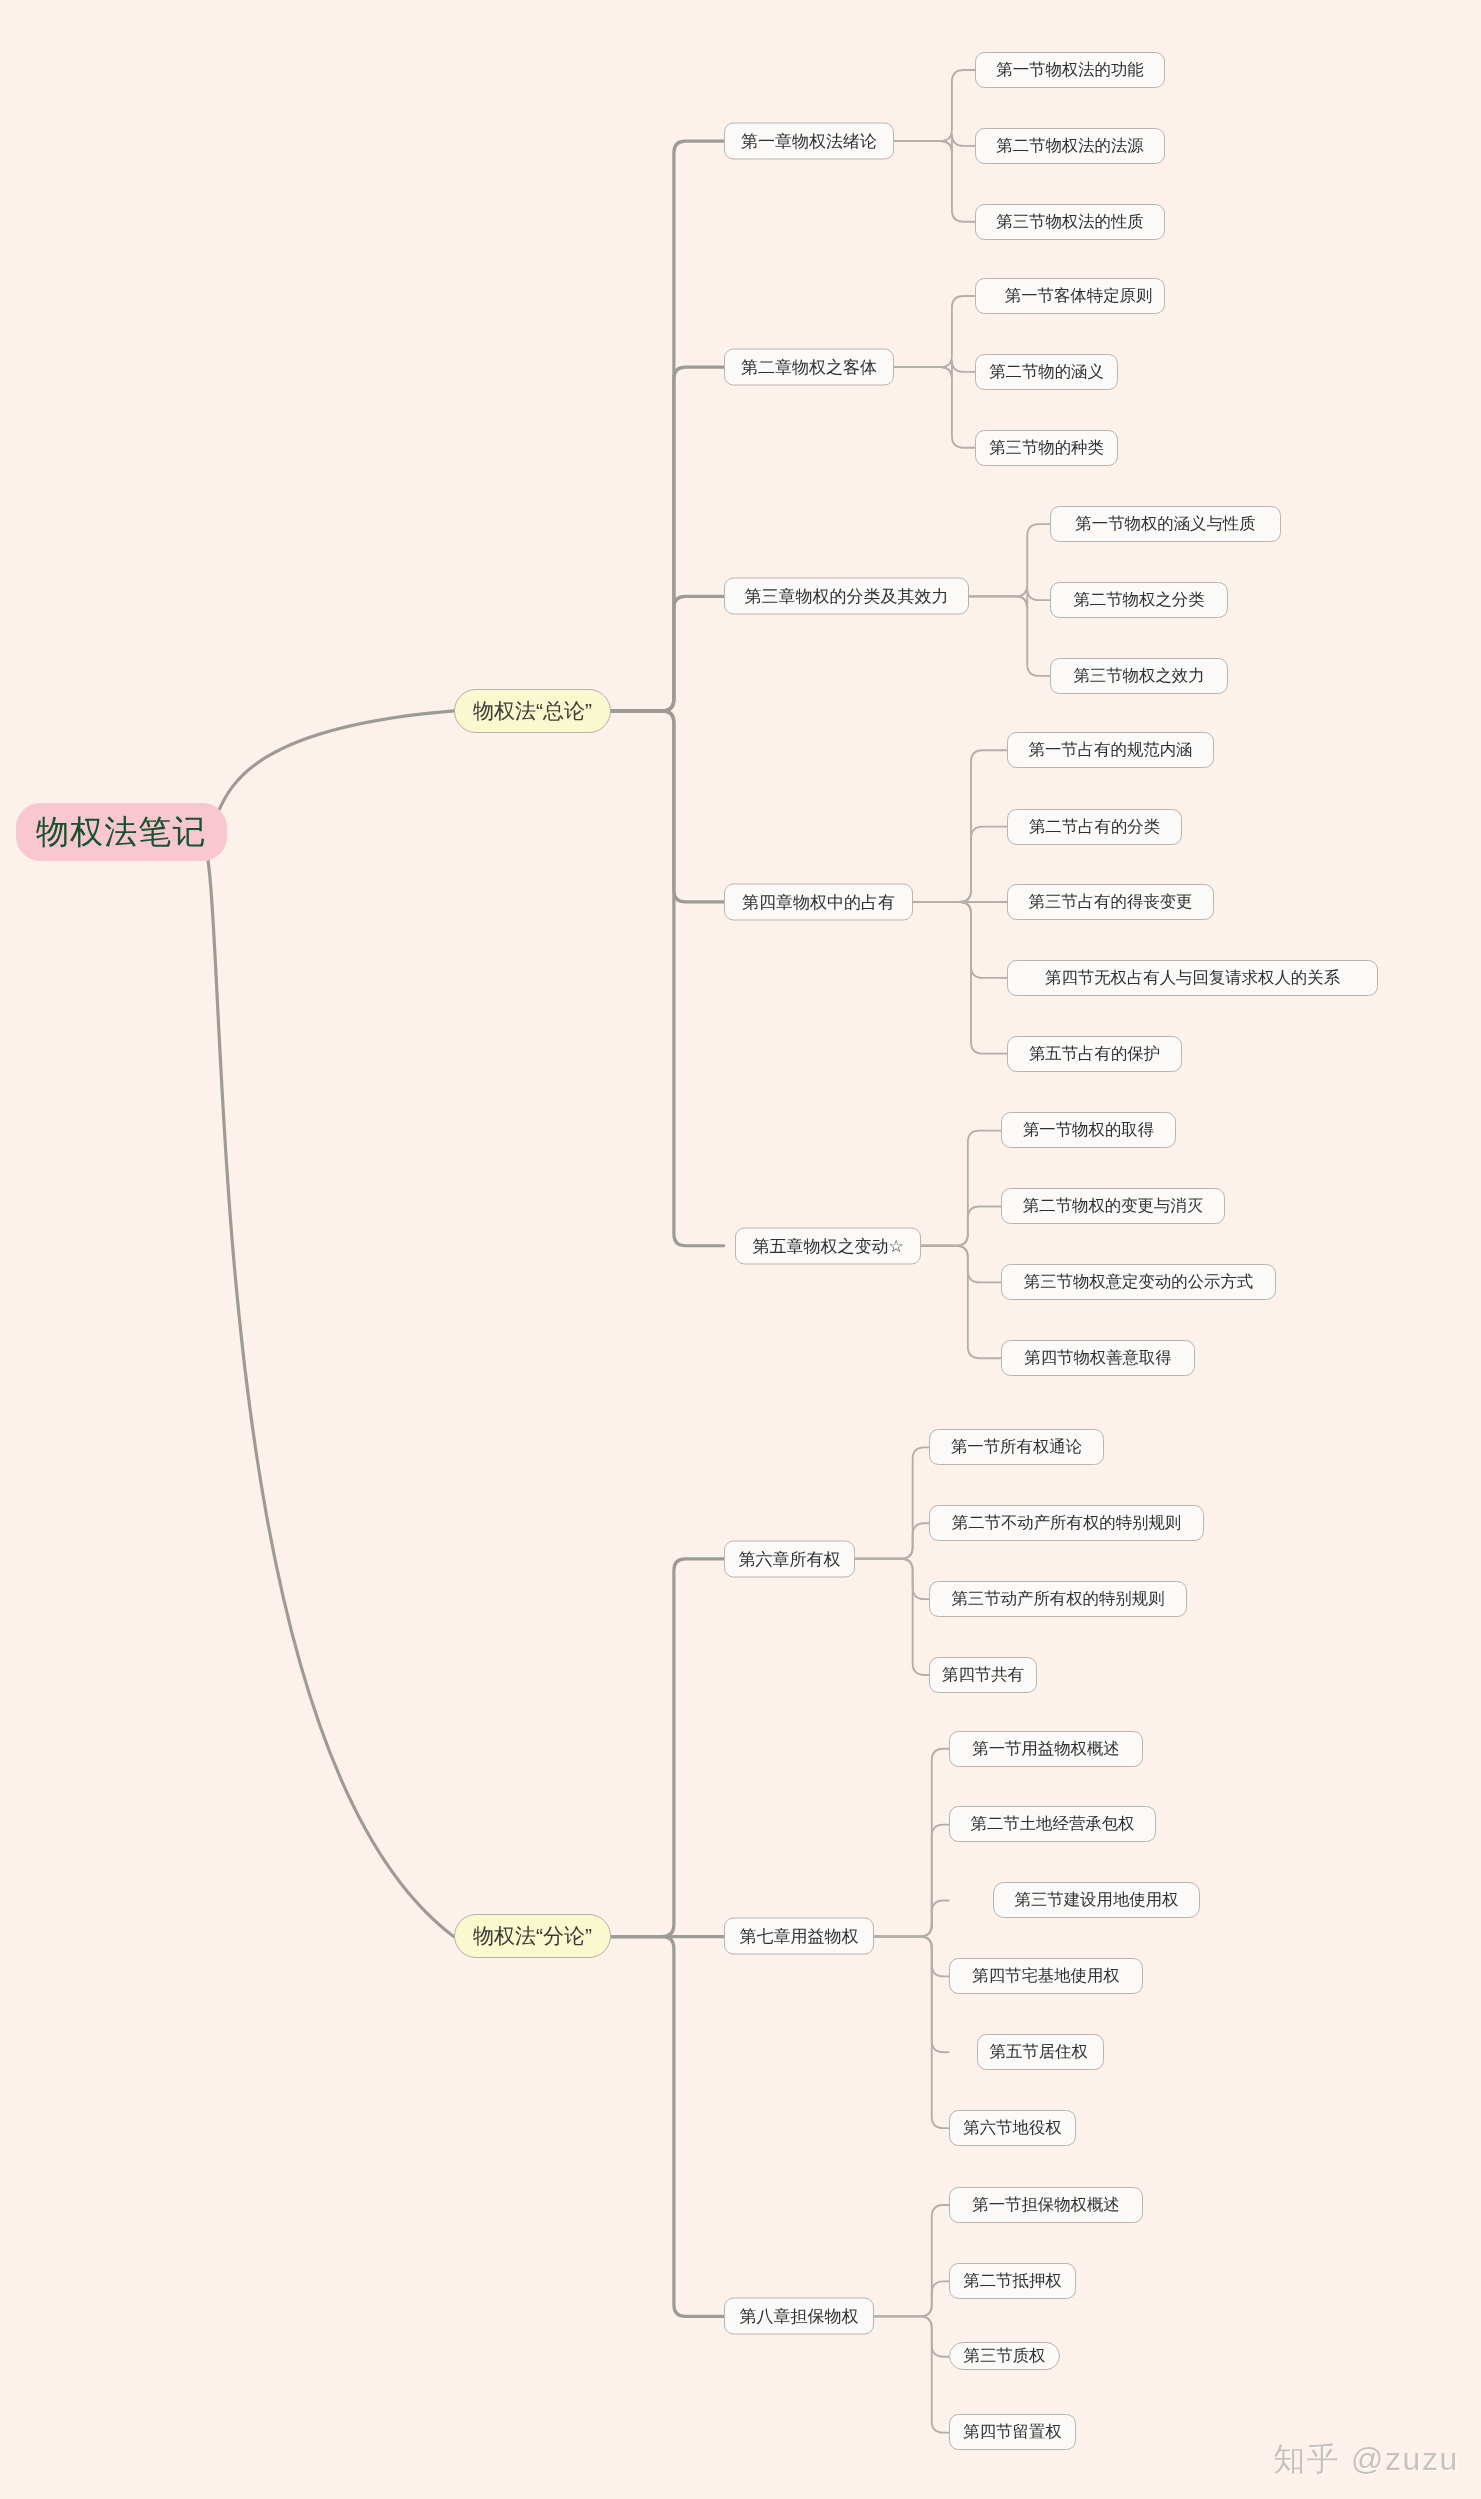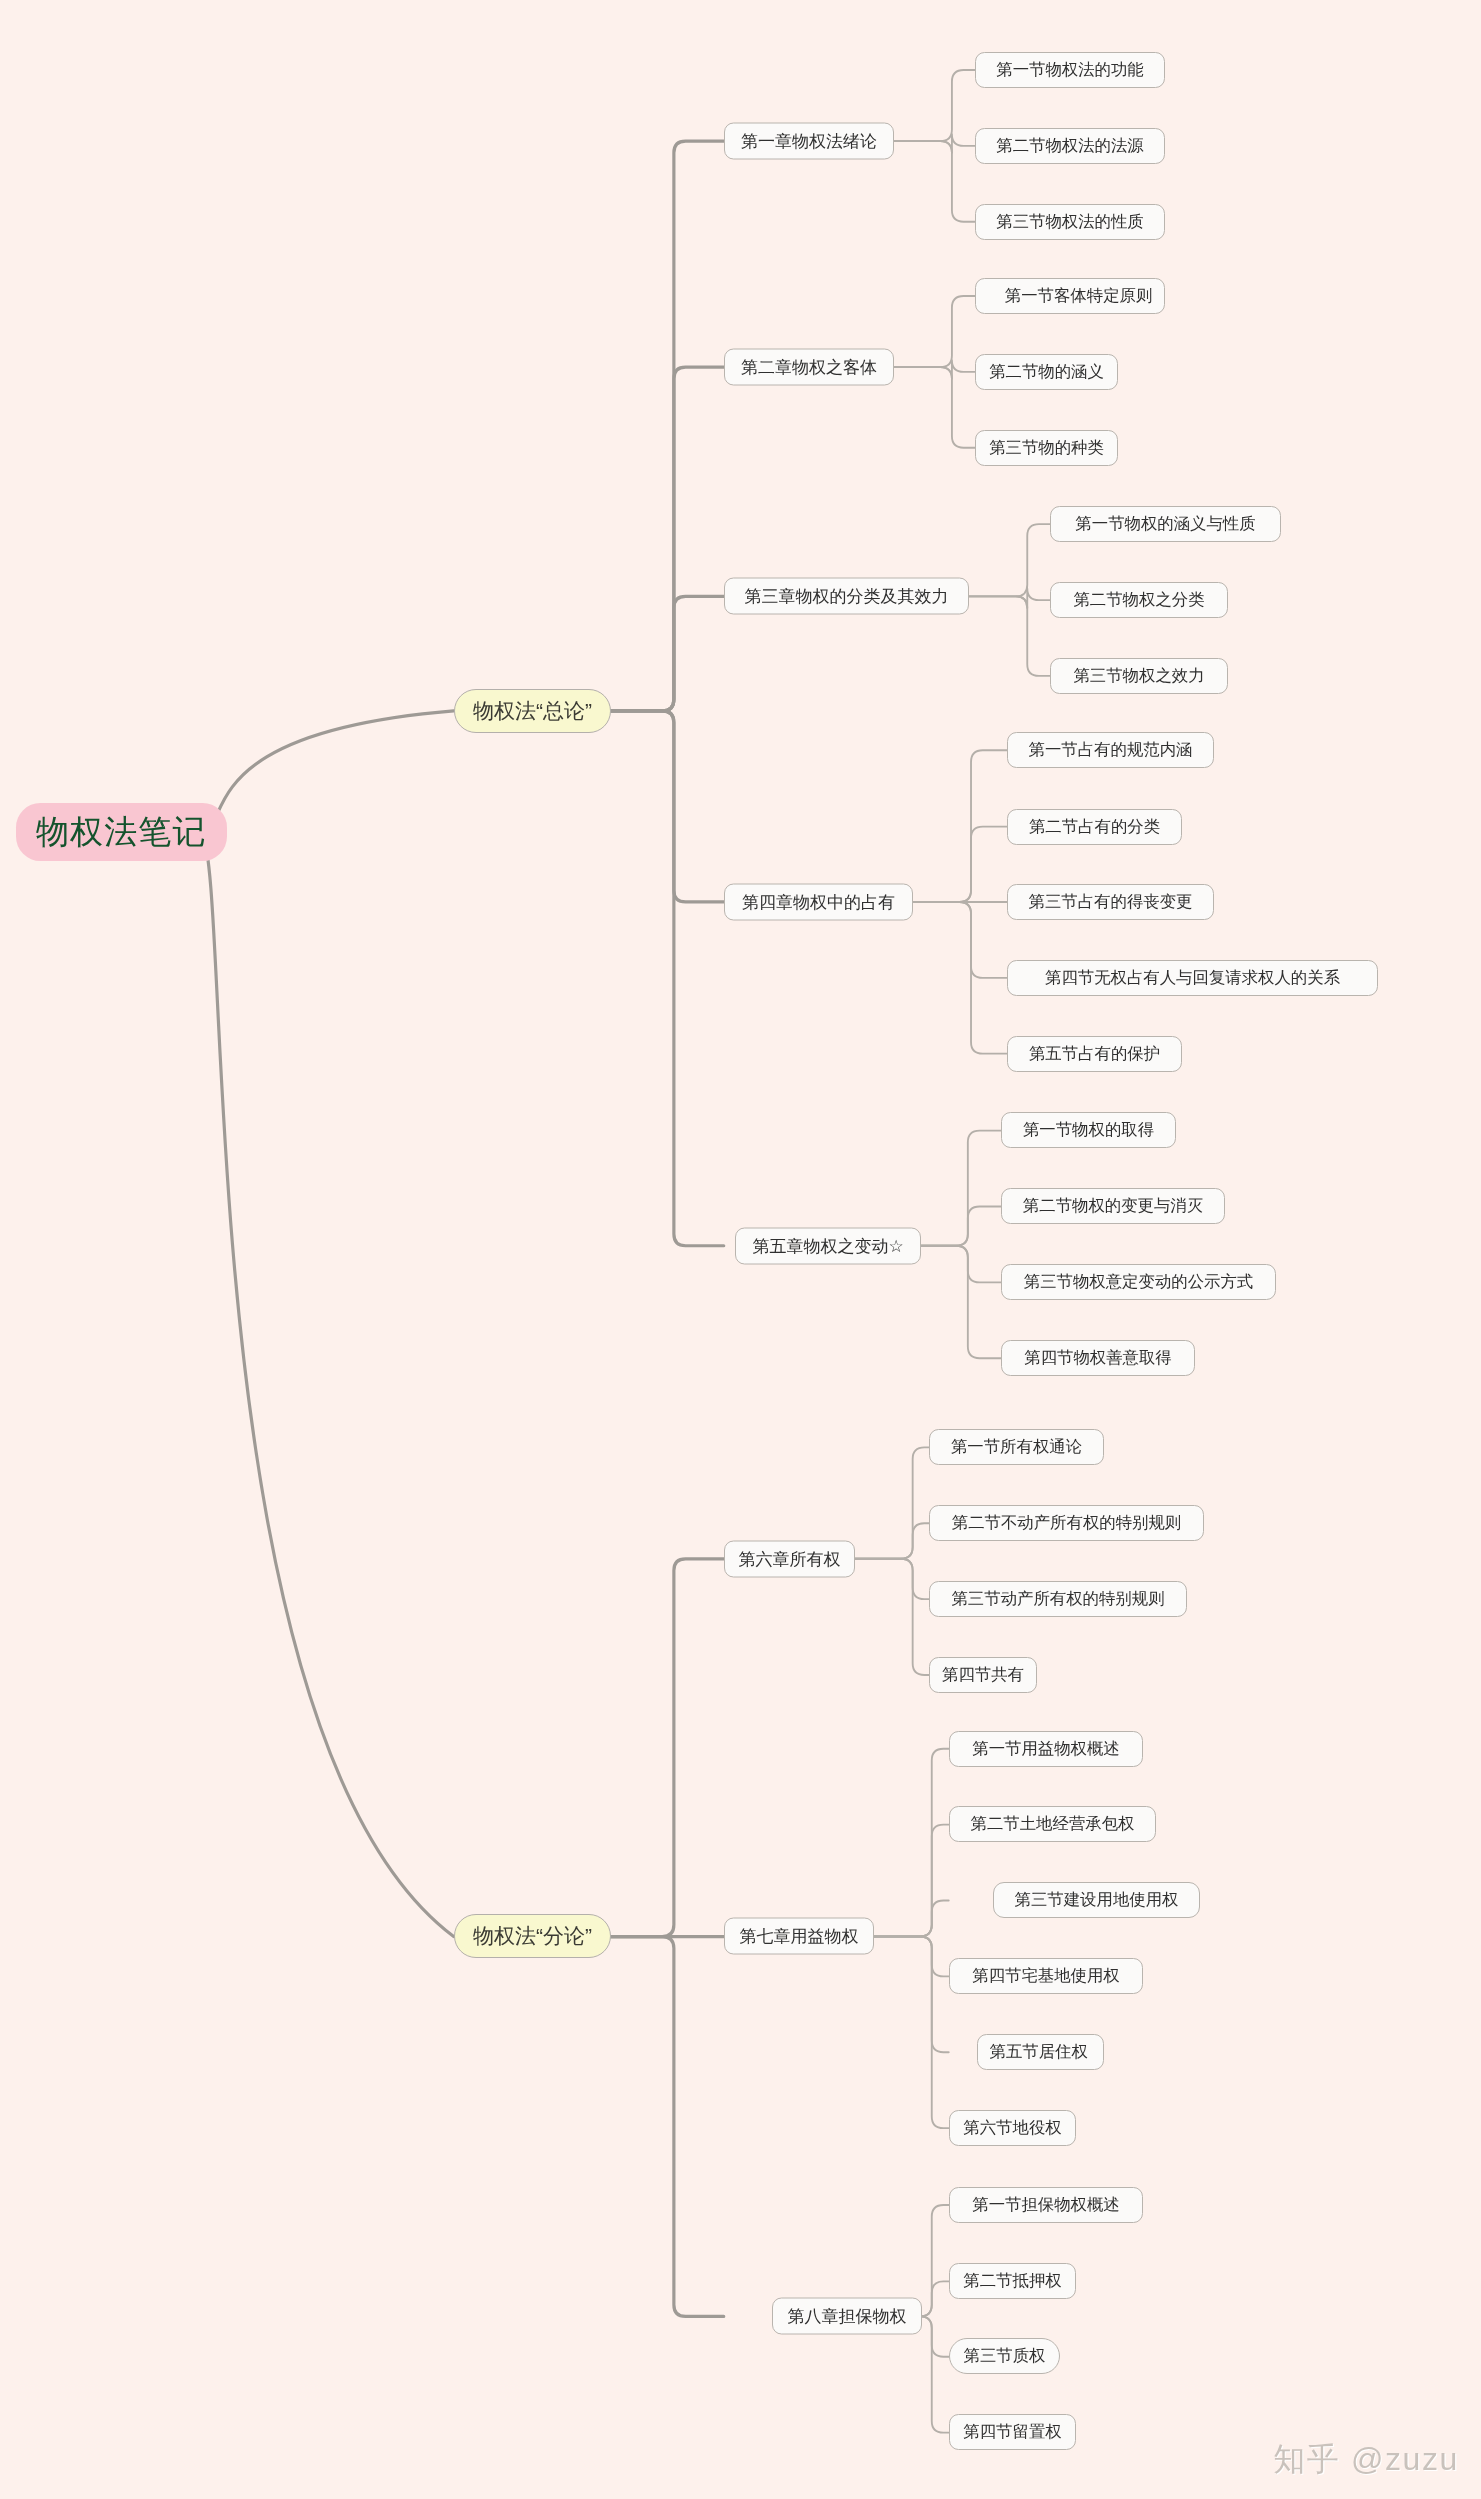--- a/index.html
+++ b/index.html
@@ -234,30 +234,30 @@
     </div>
     <div class="node section" style="left: 949px; top: 1976px; min-width: 194px; height: 36px;">
       <span>第四节宅基地使用权</span>
     </div>
     <div class="node section" style="left: 977px; top: 2052px; min-width: 127px; height: 36px; padding-left: 8px;">
       <span>第五节居住权</span>
     </div>
     <div class="node section" style="left: 949px; top: 2128px; min-width: 127px; height: 36px;">
       <span>第六节地役权</span>
     </div>
-    <div class="node chapter" style="left: 724px; top: 2316px; min-width: 150px; height: 37px; margin-left: 48px;">
+    <div class="node chapter" style="left: 724px; top: 2316px; min-width: 150px; height: 37px;">
       <span>第八章担保物权</span>
     </div>
     <div class="node section" style="left: 949px; top: 2205px; min-width: 194px; height: 36px;">
       <span>第一节担保物权概述</span>
     </div>
     <div class="node section" style="left: 949px; top: 2281px; min-width: 127px; height: 36px;">
       <span>第二节抵押权</span>
     </div>
-    <div class="node section" style="left: 949px; top: 2356px; min-width: 111px; height: 36px; border-radius: 18px;">
+    <div class="node section" style="left: 949px; top: 2356px; min-width: 111px; height: 28px; border-radius: 18px;">
       <span>第三节质权</span>
     </div>
     <div class="node section" style="left: 949px; top: 2432px; min-width: 127px; height: 36px;">
       <span>第四节留置权</span>
     </div>
   </div>
 
 <div class="watermark">知乎 @zuzu</div>
 
 

